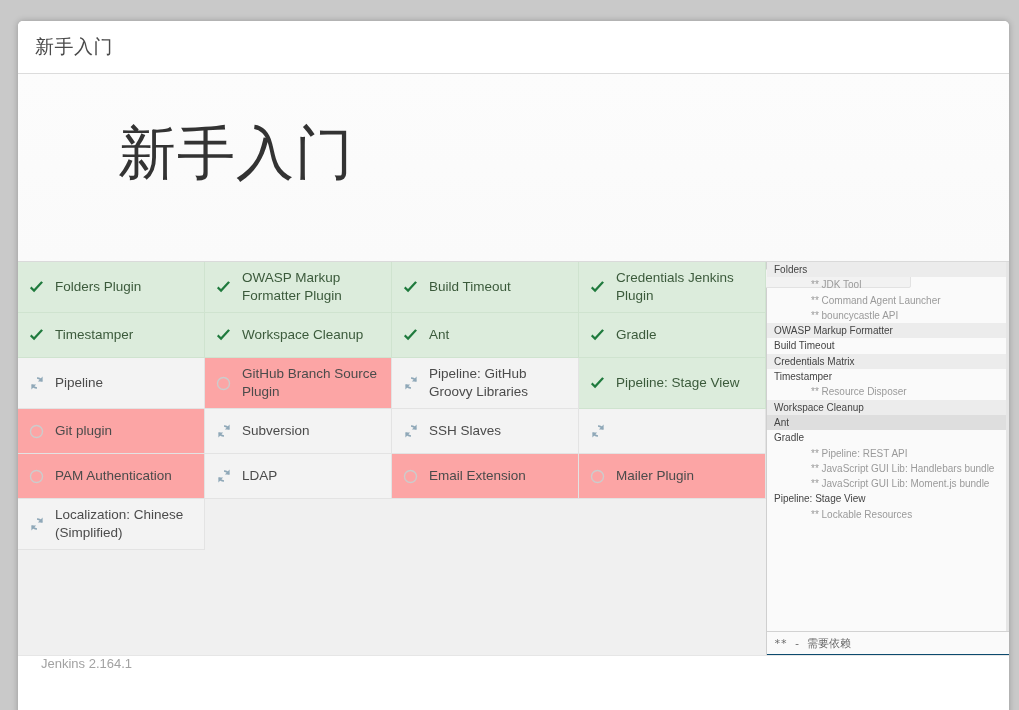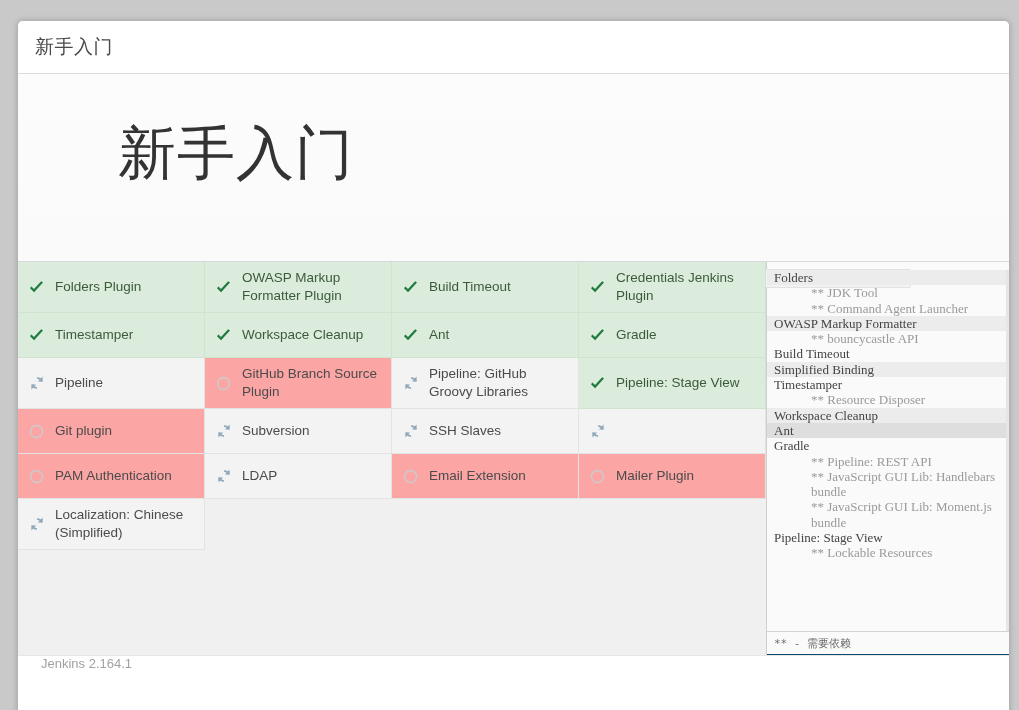--- a/index.html
+++ b/index.html
@@ -126,27 +126,26 @@
   .log-panel {
     width: 243px;
     display: flex;
     flex-direction: column;
     border-left: 1px solid #cfcfcf;
     background: #fafafa;
   }
   .log-list {
     flex: 1;
     overflow: hidden;
-    font-family: Liberation Serif, serif;
-    font-size: 13px;
+    font-family: Liberation Sans, sans-serif;
+    font-size: 10px;
     line-height: 15.3px;
     color: #444444;
     border-bottom: 1px solid #d2d2d2;
     position: relative;
-    margin-top: 8px;
   }
   .log-line {
     padding: 0 2px 0 7px;
     white-space: normal;
     word-break: break-word;
   }
   .log-line.alt { background: #ececec; }
   .log-line.dep { color: #9a9a9a; padding-left: 44px; }
   .log-line.active { background: #dedede; }
   .log-footer {
@@ -393,24 +392,24 @@
             <div class="cell empty"></div>
             <div class="cell empty"></div>
           </div>
       </div>
 
       <div class="log-panel">
         <div class="log-list" id="log-list">
           <div class="log-line alt">Folders</div>
             <div class="log-line dep">** JDK Tool</div>
             <div class="log-line dep">** Command Agent Launcher</div>
+            <div class="log-line dep">** bouncycastle API</div>
             <div class="log-line alt">OWASP Markup Formatter</div>
-            <div class="log-line dep">** bouncycastle API</div>
             <div class="log-line">Build Timeout</div>
-            <div class="log-line alt">Simplified Binding</div>
+            <div class="log-line alt">Credentials Matrix</div>
             <div class="log-line">Timestamper</div>
             <div class="log-line dep">** Resource Disposer</div>
             <div class="log-line alt">Workspace Cleanup</div>
             <div class="log-line active">Ant</div>
             <div class="log-line">Gradle</div>
             <div class="log-line dep">** Pipeline: REST API</div>
             <div class="log-line dep">** JavaScript GUI Lib: Handlebars bundle</div>
             <div class="log-line dep">** JavaScript GUI Lib: Moment.js bundle</div>
             <div class="log-line">Pipeline: Stage View</div>
             <div class="log-line dep">** Lockable Resources</div>

